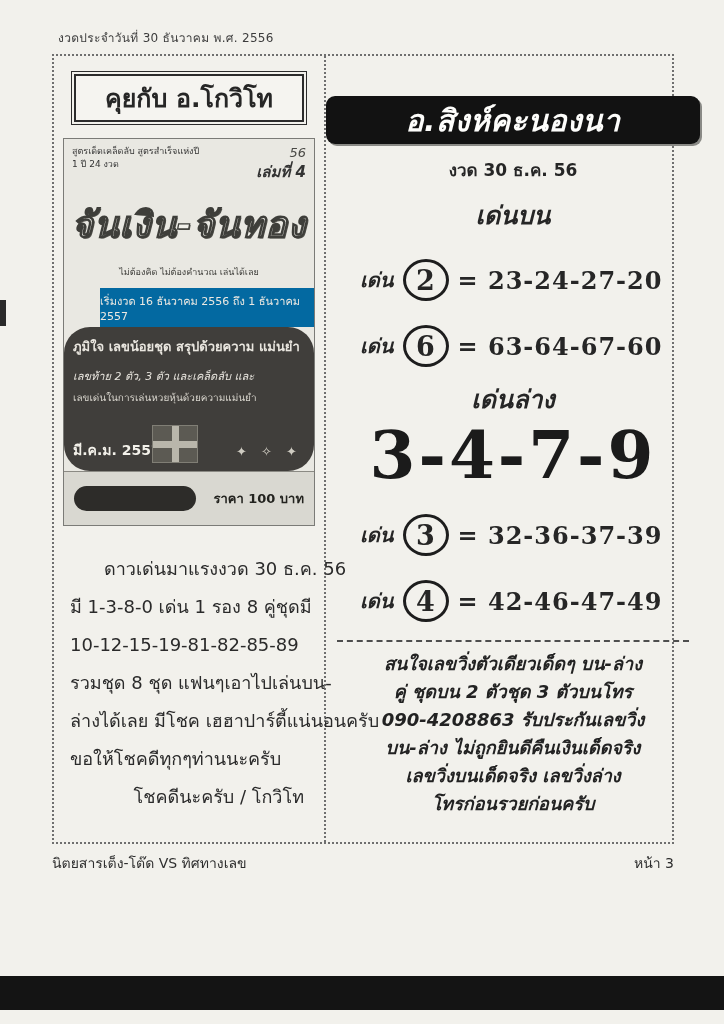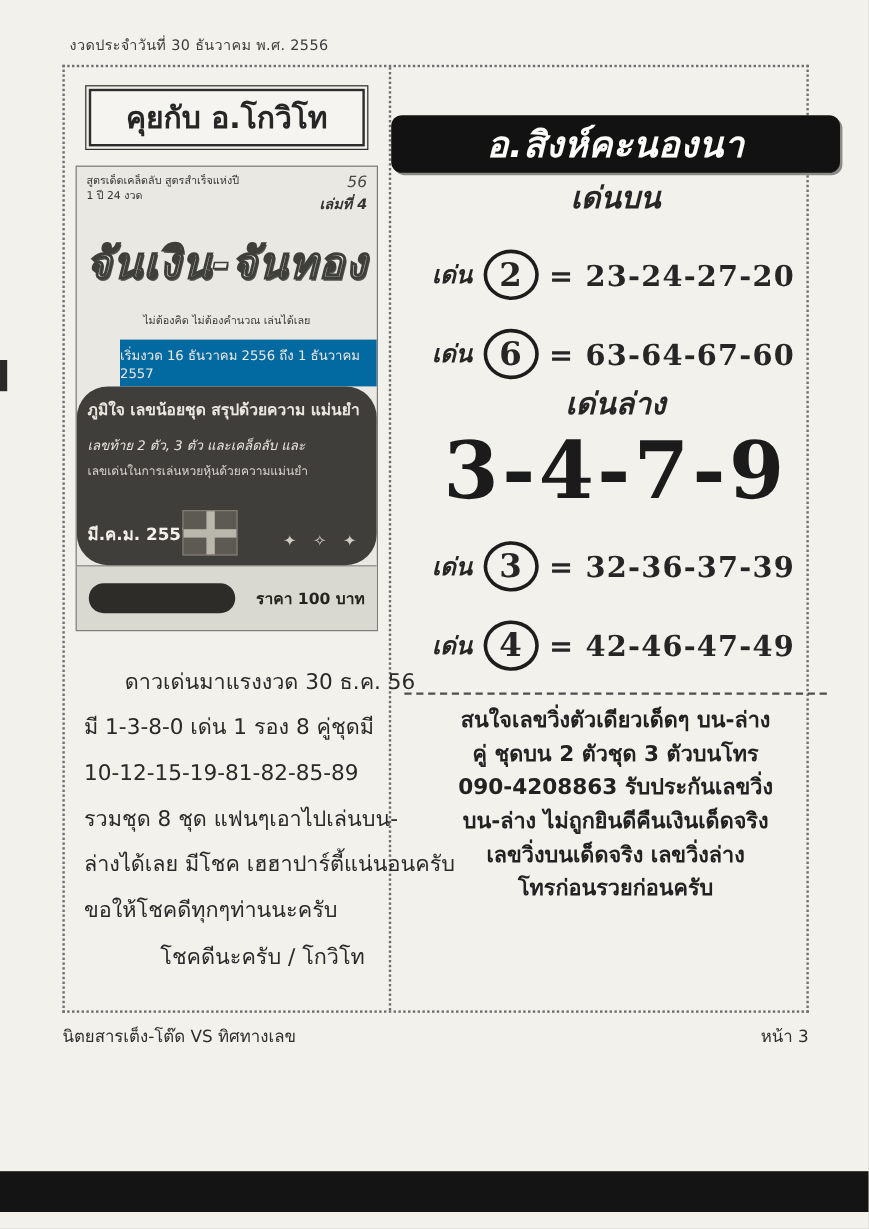--- a/index.html
+++ b/index.html
@@ -40,21 +40,21 @@
   }
   .cover {
     margin: 16px auto 0; width: 252px; height: 388px;
     border: 1px solid #7b7b77; background: #e9e8e2;
     display: flex; flex-direction: column; overflow: hidden;
   }
   .cover-top { padding: 6px 8px 0; display: flex; justify-content: space-between; }
   .cover-top-left { font-size: 9px; line-height: 13px; color: #333; }
   .cover-top-right { text-align: right; color: #333; }
   .cover-scribble { font-size: 13px; font-style: italic; color: #4a4a46; }
-  .cover-issue { font-size: 12px; font-weight: bold; font-style: italic; margin-left: 45px; }
+  .cover-issue { font-size: 15px; font-weight: bold; font-style: italic; margin-left: 45px; }
   .cover-title {
     margin-top: 12px; text-align: center;
     font-size: 36px; font-weight: bold; font-style: italic;
     color: #f1f0ea; -webkit-text-stroke: 1.3px #3e3e3a;
     text-shadow: 1px 1px 0 #55544f;
     letter-spacing: 1px; white-space: nowrap;
   }
   .cover-subtitle { text-align: center; font-size: 9px; margin-top: 12px; color: #3a3a36; }
   .cover-datebar {
     margin-top: 9px; background: #0369a1; color: #ece9e2;
@@ -91,21 +91,21 @@
 
   
   .banner {
     margin-top: 40px; width: 374px; height: 48px;
     background: #121212; color: #fdfdfb; border-radius: 9px;
     display: flex; align-items: center; justify-content: center;
     font-size: 30px; font-weight: bold; font-style: italic;
     letter-spacing: .5px; box-shadow: 2px 2px 0 #8a8a86;
   }
   .draw-date { margin-top: 12px; font-size: 17px; font-weight: bold; }
-  .section-label { font-size: 25px; font-weight: bold; font-style: italic; }
+  .section-label { margin-top: 12px; font-size: 25px; font-weight: bold; font-style: italic; }
   .big-numbers {
     margin-top: 2px; font-size: 66px; font-weight: bold;
     font-family: "DejaVu Serif", "Liberation Serif", serif;
     letter-spacing: 3px; color: #1b1b1b; line-height: 1.05;
   }
   .den-row {
     width: 100%; margin-top: 24px; padding-left: 34px;
     display: flex; align-items: center;
   }
   .den-word { font-size: 20px; font-weight: bold; font-style: italic; }
@@ -116,21 +116,21 @@
     font-size: 27px; font-weight: bold;
     font-family: "DejaVu Serif", "Liberation Serif", serif;
   }
   .den-value {
     font-size: 24px; font-weight: bold; letter-spacing: 1px;
     font-family: "DejaVu Serif", "Liberation Serif", serif; white-space: nowrap;
   }
   .dashed-divider { width: 94%; border-top: 2px dashed #4e4e4e; margin-top: 18px; }
   .contact { margin-top: 8px; text-align: center; }
   .contact .c-line {
-    font-size: 18px; font-weight: bold; 
+    font-size: 18px; font-weight: bold; font-style: italic;
     line-height: 28px; color: #222; white-space: nowrap;
   }
 
   
   .footer {
     position: absolute; left: 52px; top: 852px; width: 622px;
     display: flex; justify-content: space-between;
     font-size: 14px; font-weight: normal; color: #2e2e2e;
   }
   
@@ -194,20 +194,21 @@
 
       <div class="signature">โชคดีนะครับ / โกวิโท</div>
     </div>
 
     <div class="col-right">
 
       <div class="banner">
         <span>อ.สิงห์คะนองนา</span>
       </div>
 
+      <div class="draw-date">งวด 30 ธ.ค. 56</div>
 
       <div class="section-label">เด่นบน</div>
 
       <div class="den-row">
         <span class="den-word">เด่น</span>
         <span class="den-circle">2</span>
         <span class="den-value">= 23-24-27-20</span>
       </div>
       <div class="den-row">
         <span class="den-word">เด่น</span>

